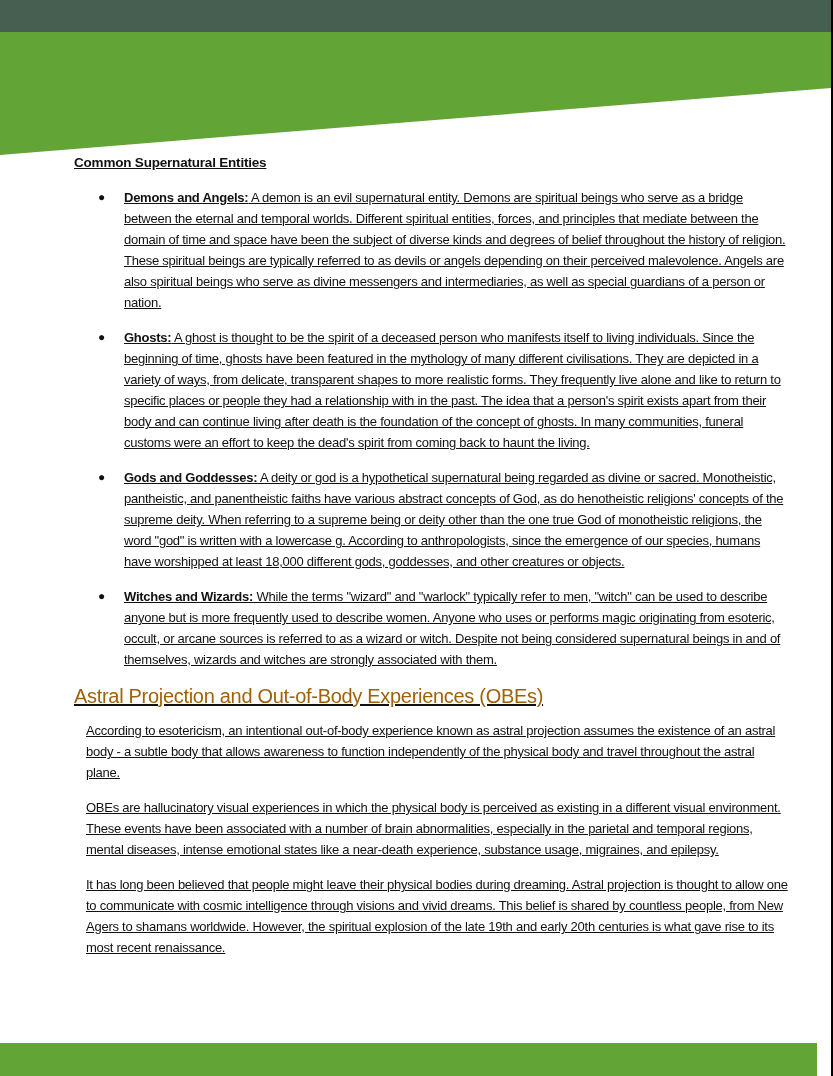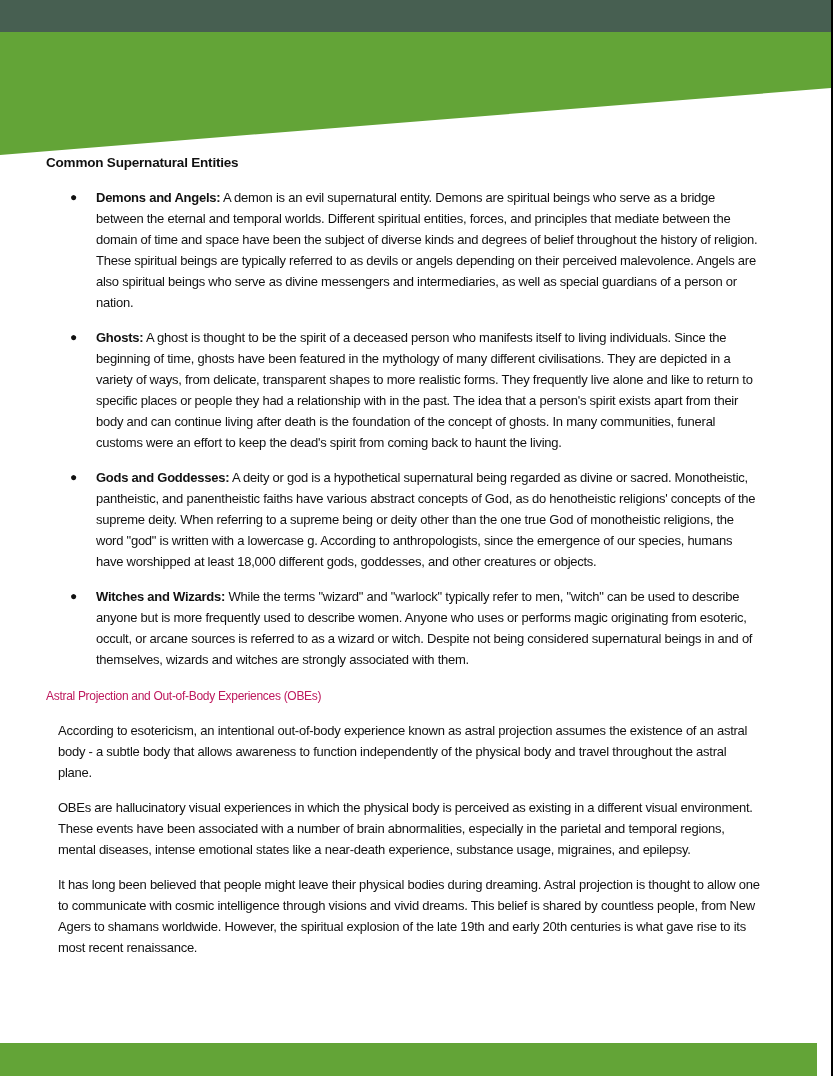--- a/index.html
+++ b/index.html
@@ -6,27 +6,27 @@
   body {
     width: 833px; height: 1076px; position: relative; overflow: hidden;
     background: #ffffff;
     font-family: "Liberation Sans", "DejaVu Sans", sans-serif;
     color: #111;
   }
   .top-band { position: absolute; left: 0; top: 0; width: 831px; height: 32px; background: #475f51; }
   .header-shape { position: absolute; left: 0; top: 32px; width: 831px; height: 124px; }
   .right-edge { position: absolute; right: 0; top: 0; width: 2px; height: 1076px; background: #000; }
   .footer-band { position: absolute; left: 0; top: 1043px; width: 817px; height: 33px; background: #63a437; }
-  .content { position: absolute; left: 46px; top: 153px; width: 714px; }
+  .content { position: absolute; left: 74px; top: 153px; width: 714px; text-decoration: underline; }
   .section-title-small { font-size: 13.5px; font-weight: bold; margin: 0 0 14px 0; letter-spacing: -0.2px; line-height: 20px; }
   ul.entities { list-style: none; margin: 0; padding: 0; }
   ul.entities li { position: relative; padding-left: 50px; margin-bottom: 14px; font-size: 13px; line-height: 21px; letter-spacing: -0.25px; }
   ul.entities li .bullet { position: absolute; left: 24px; top: 0; font-size: 12px; }
   ul.entities li b { font-weight: bold; }
-  h2.section-title { font-size: 12px; font-weight: normal; margin: 0 0 12px 0; line-height: 24px; letter-spacing: -0.3px; color: #be185d; }
+  h2.section-title { font-size: 20px; font-weight: normal; margin: 0 0 12px 0; line-height: 24px; letter-spacing: -0.3px; color: #a16207; }
   p.body { font-size: 13px; line-height: 21px; margin: 0 0 14px 12px; letter-spacing: -0.25px; }
 </style>
 </head>
 <body>
 
 <div class="top-band"></div>
 <svg class="header-shape" viewBox="0 0 831 124" preserveAspectRatio="none">
   <polygon points="0,0 831,0 831,56 0,123" fill="#63a437"></polygon>
 </svg>
 <div class="right-edge"></div>

